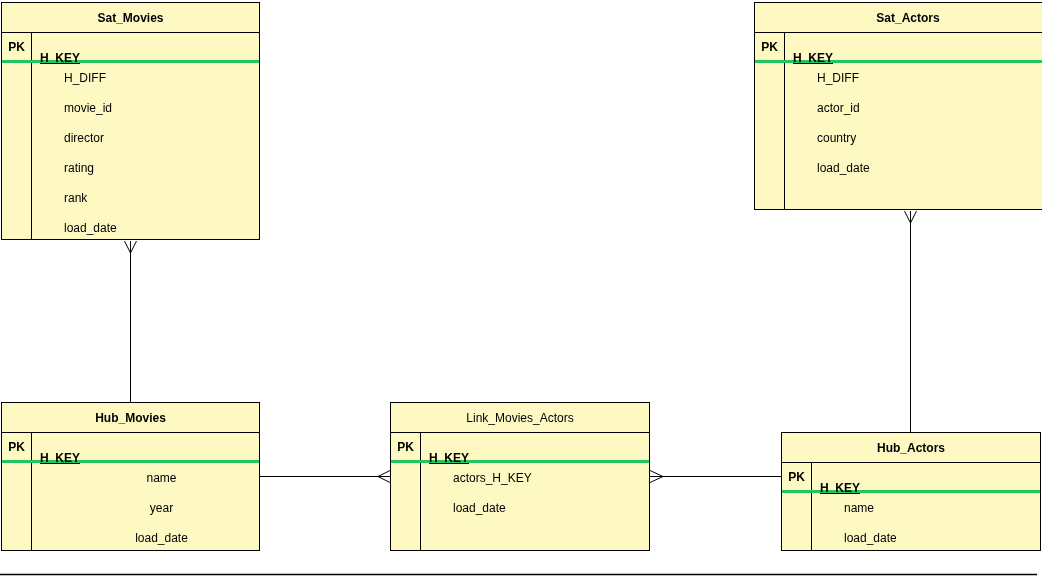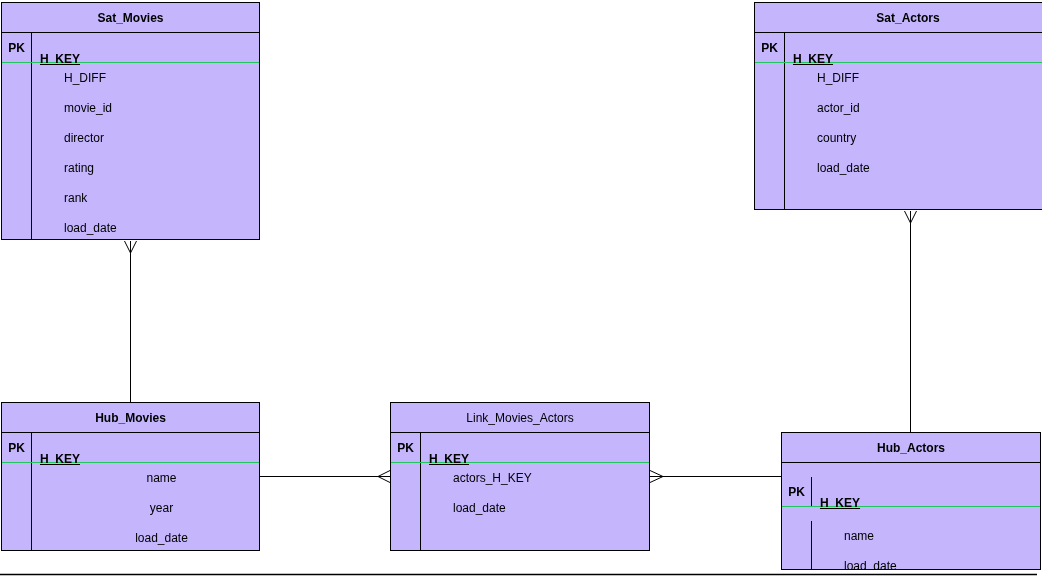--- a/index.html
+++ b/index.html
@@ -15,40 +15,40 @@
   }
   .wires {
     position: absolute;
     left: 0; top: 0;
     z-index: 1;
   }
   .entity {
     position: absolute;
     z-index: 2;
     box-sizing: border-box;
-    background: #c4b5fd;
+    background: #fef9c3;
     border: 1px solid #000000;
     display: flex;
     flex-direction: column;
   }
   .e-header {
     height: 30px;
     box-sizing: border-box;
     border-bottom: 1px solid #000000;
     display: flex;
     align-items: center;
     justify-content: center;
     font-weight: bold;
     flex: 0 0 auto;
   }
   .e-header.regular { font-weight: normal; }
   .e-keyrow {
     height: 30px;
     box-sizing: border-box;
-    border-bottom: 1px solid #22c55e;
+    border-bottom: 3px solid #22c55e;
     display: flex;
     flex: 0 0 auto;
   }
   .e-pk {
     width: 30px;
     box-sizing: border-box;
     border-right: 1px solid #000000;
     display: flex;
     align-items: center;
     justify-content: center;
@@ -178,21 +178,21 @@
     </div>
     <div class="e-body">
       <div class="e-left"></div>
       <div class="e-attrs">
         <div class="e-attr">actors_H_KEY</div>
         <div class="e-attr">load_date</div>
       </div>
     </div>
   </div>
 
-  <div class="entity" style="left:781px; top:432px; width:260px; height:138px;gap:14px;">
+  <div class="entity" style="left:781px; top:432px; width:260px; height:119px;">
     <div class="e-header">Hub_Actors</div>
     <div class="e-keyrow">
       <div class="e-pk">PK</div>
       <div class="e-key">H_KEY</div>
     </div>
     <div class="e-body">
       <div class="e-left"></div>
       <div class="e-attrs">
         <div class="e-attr">name</div>
         <div class="e-attr">load_date</div>

